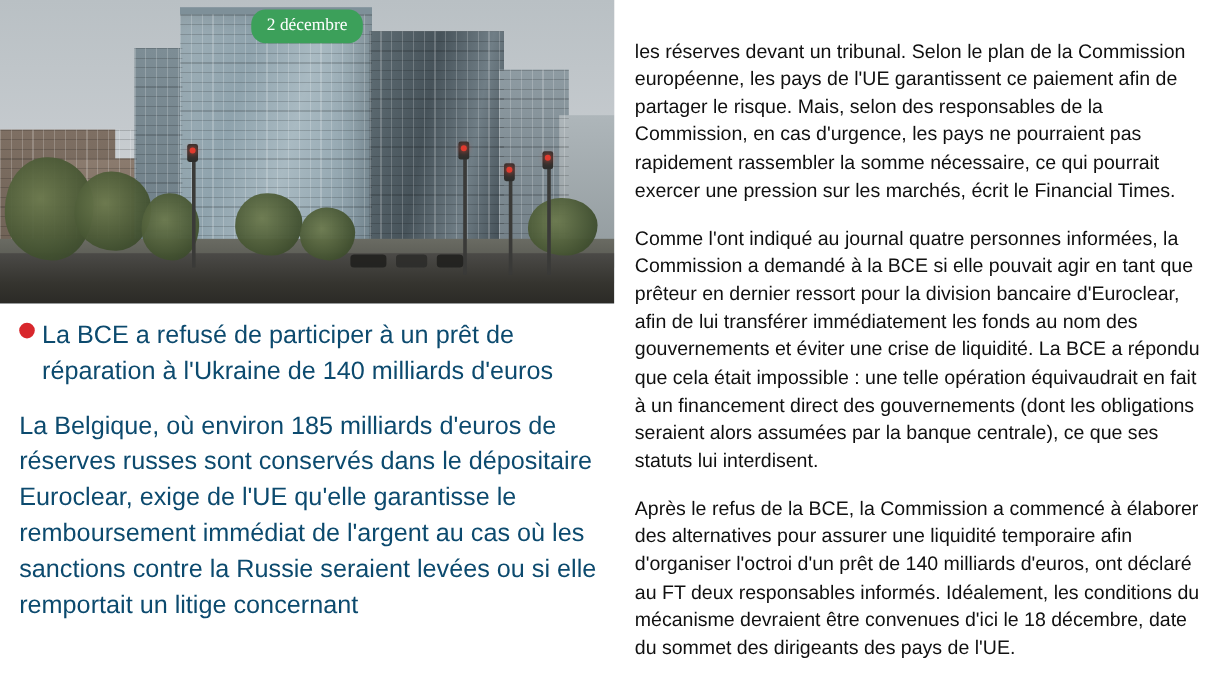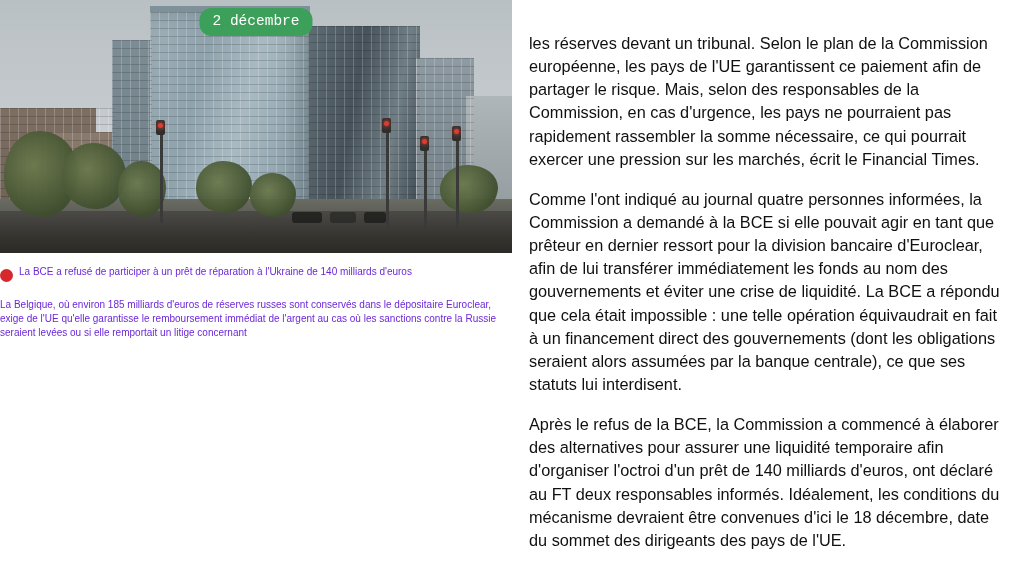--- a/index.html
+++ b/index.html
@@ -141,28 +141,28 @@
     left: 50%;
     transform: translateX(-50%);
     top: 8px;
     background: #3ca05a;
     color: #ffffff;
     font-size: 14.5px;
     line-height: 1;
     padding: 6px 13px 7px;
     border-radius: 12px;
     white-space: nowrap;
-    font-family: Liberation Mono, monospace;
+    font-family: Liberation Serif, serif;
   }
 
   .left-text {
-    padding: 12px 10px 0 0;
-    font-size: 10px;
+    padding: 12px 10px 0 16px;
+    font-size: 21px;
     line-height: 1.42;
-    color: #6d28d9;
+    color: #0c4a6e;
   }
   .headline-row {
     display: flex;
     align-items: flex-start;
     gap: 6px;
     margin: 0 0 16px 0;
   }
   .red-dot {
     flex: 0 0 auto;
     width: 13px; height: 13px;

